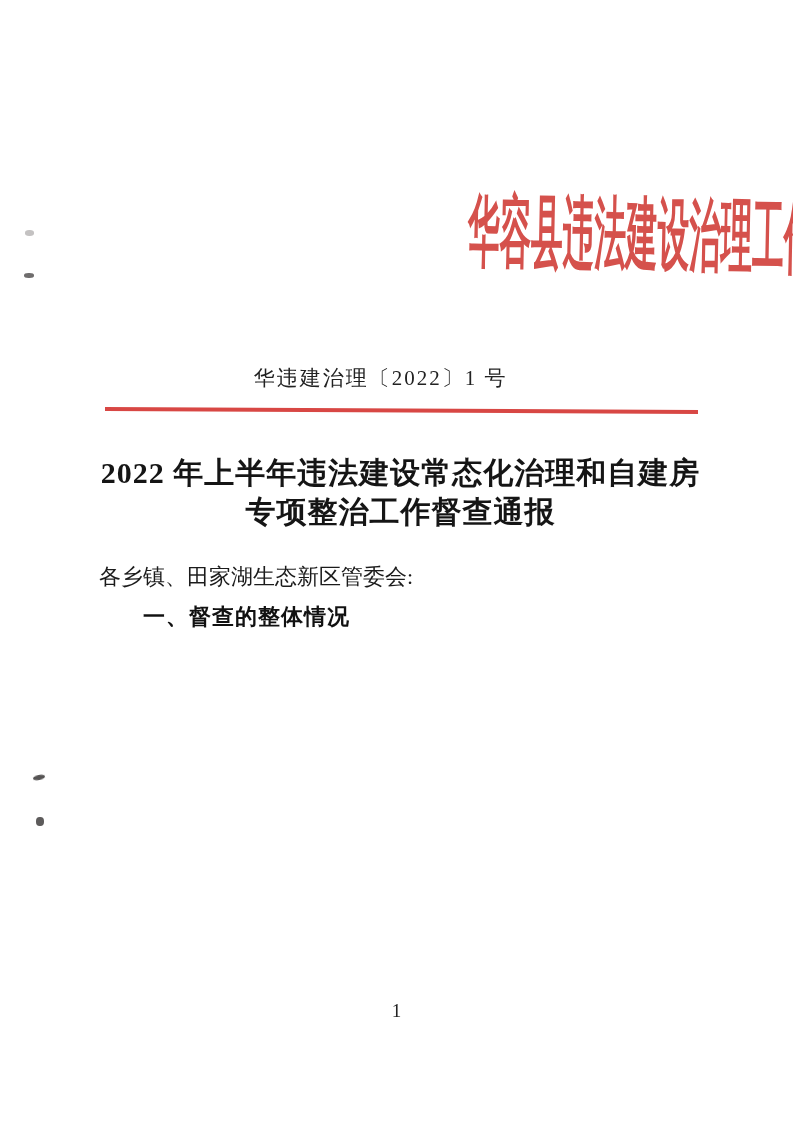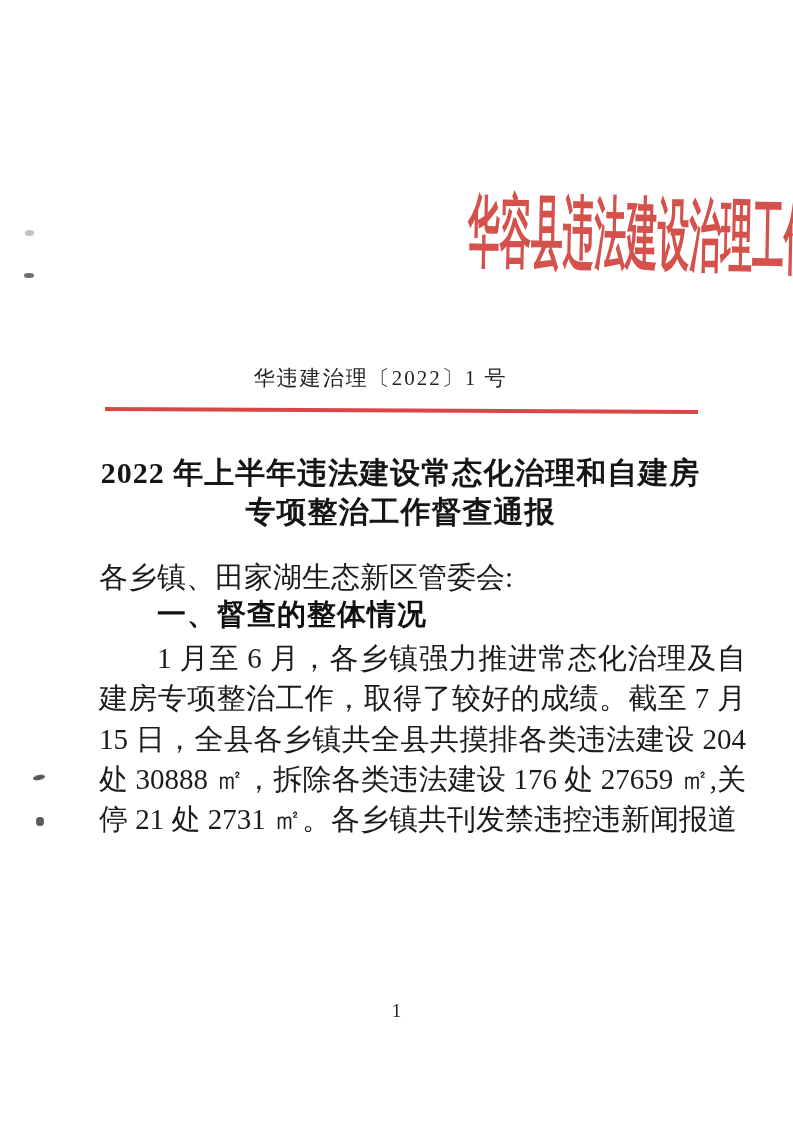--- a/index.html
+++ b/index.html
@@ -77,29 +77,29 @@
     letter-spacing: 1px;
     transform: translateX(4px);
   }
 
   
   .body-block {
     position: absolute;
     top: 557px;
     left: 99px;
     width: 647px;
-    font-size: 29px;
+    font-size: 22px;
     line-height: 40.4px;
     text-align: justify;
     color: #1b1b1b;
   }
   .body-block p { margin: 0; }
   .indent { text-indent: 2em; }
   .section-heading {
-    font-family: Liberation Mono, monospace;
+    font-family: Liberation Sans, sans-serif;
     font-weight: bold;
     color: #111;
     text-indent: 2em;
     letter-spacing: 1px;
   }
 
   
   .page-number {
     position: absolute;
     top: 1000px;
@@ -137,21 +137,20 @@
   <div class="red-divider"></div>
 
   <div class="doc-title">
     <div>2022 年上半年违法建设常态化治理和自建房</div>
     <div>专项整治工作督查通报</div>
   </div>
 
   <div class="body-block">
     <p>各乡镇、田家湖生态新区管委会:</p>
     <p class="section-heading">一、督查的整体情况</p>
-    <p class="indent">1 月至 6 月，各乡镇强力推进常态化治理及自建房专项整治工作，取得了较好的成绩。截至 7 月 15 日，全县各乡镇共全县共摸排各类违法建设 204 处 30888 ㎡，拆除各类违法建设 176 处 27659 ㎡,关停 21 处 2731 ㎡。各乡镇共刊发禁违控违新闻报道</p>
   </div>
 
   <div class="page-number">1</div>
 
   <div class="artifact artifact-1"></div>
   <div class="artifact artifact-2"></div>
   <div class="artifact artifact-3"></div>
   <div class="artifact artifact-4"></div>
 
 </div>

